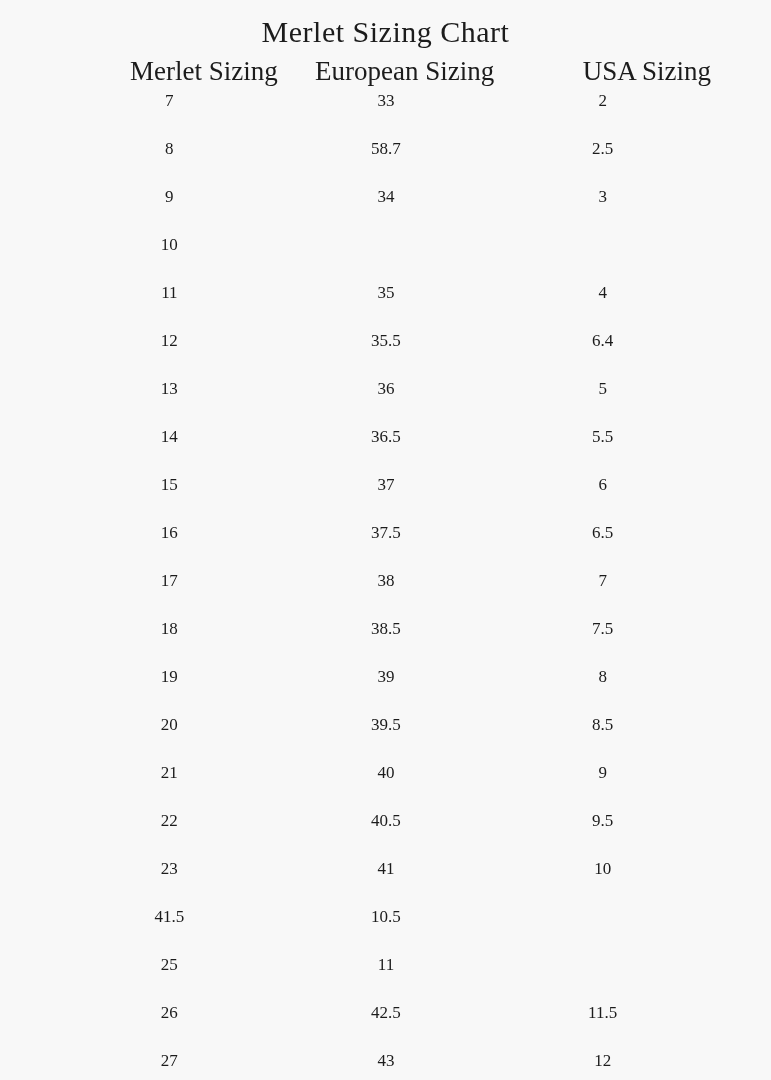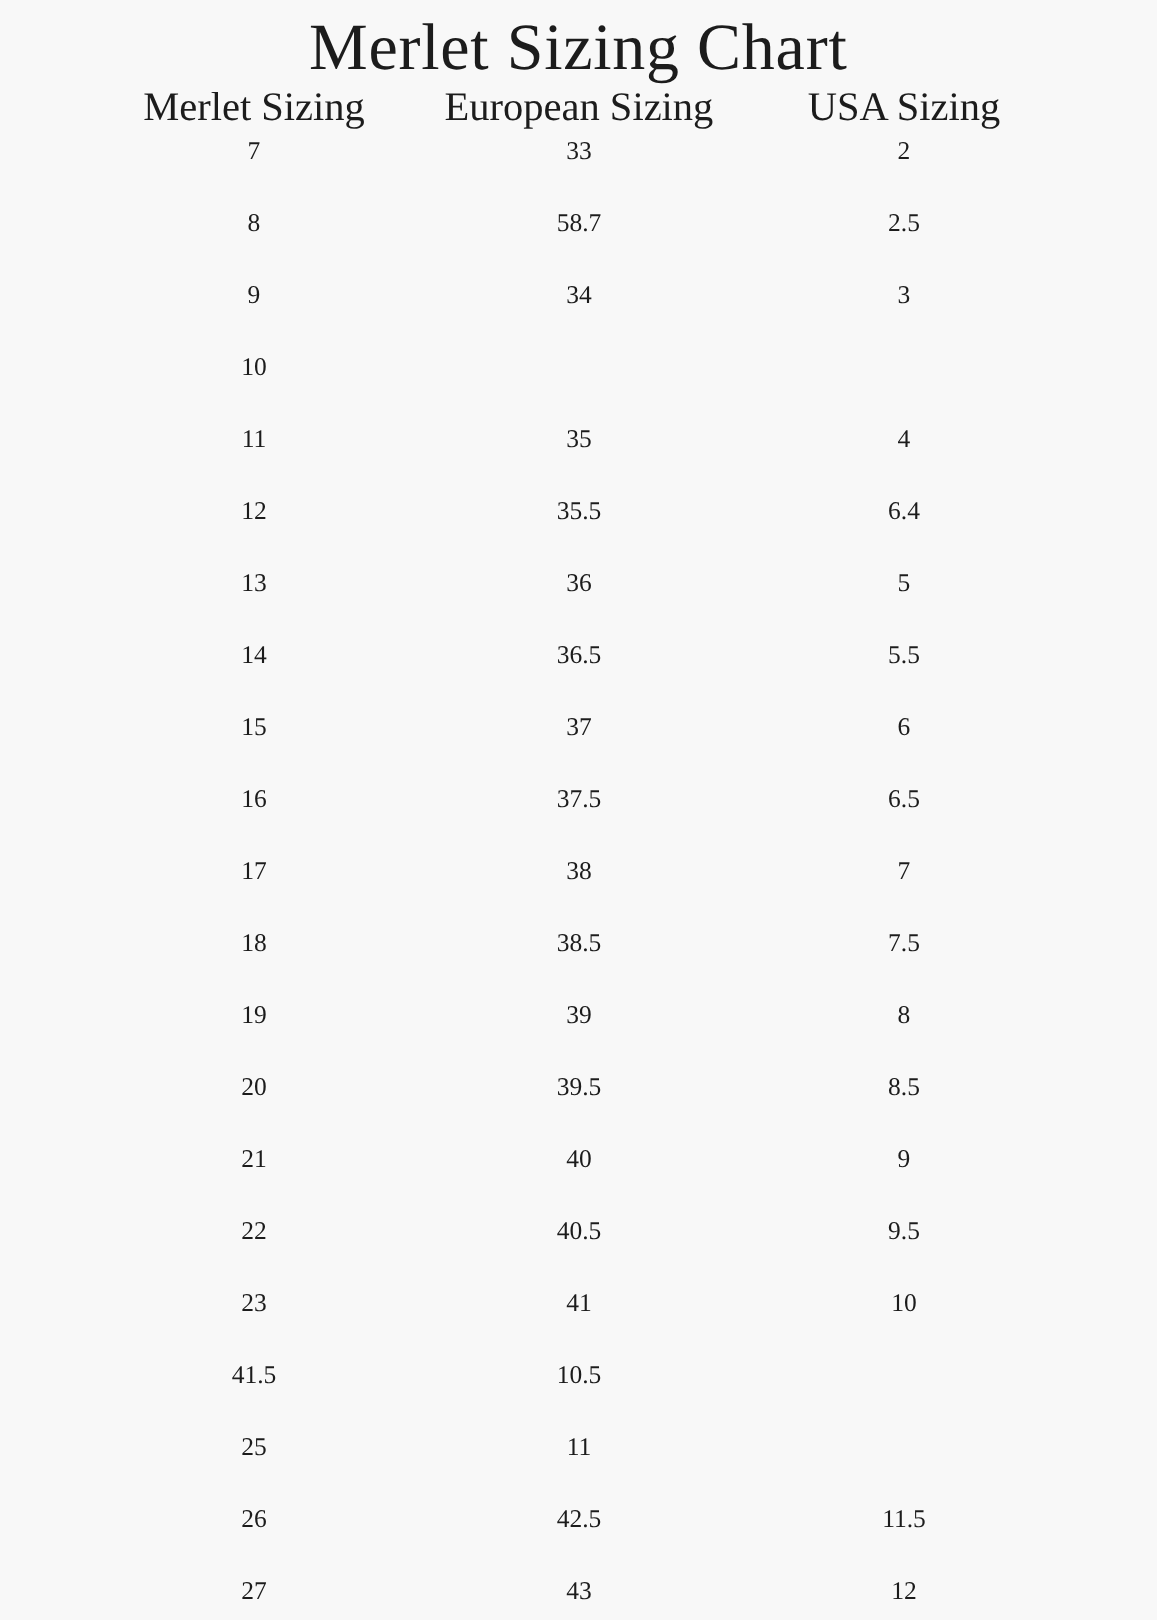--- a/index.html
+++ b/index.html
@@ -8,36 +8,36 @@
     height: 1080px;
     overflow: hidden;
     background: #f8f8f8;
     color: #1c1c1c;
     font-family: "Liberation Serif", "DejaVu Serif", serif;
   }
   .page { width: 771px; height: 1080px; }
   .title {
     margin: 10px 0 0 0;
     text-align: center;
-    font-size: 44px;
+    font-size: 30px;
     line-height: 44px;
     font-weight: 400;
     letter-spacing: 0.5px;
   }
   .grid {
     display: grid;
     grid-template-columns: repeat(3, 1fr);
     width: 650px;
     margin-left: 61px;
   }
   .header-row { margin-top: 2px; }
   .th {
     font-size: 27px;
     line-height: 30px;
-    text-align: center;
+    text-align: right;
     white-space: nowrap;
     font-weight: 400;
   }
   #rows { margin-top: -9px; }
   .row { height: 48px; }
   .td {
     font-size: 17px;
     display: flex;
     align-items: center;
     justify-content: center;

